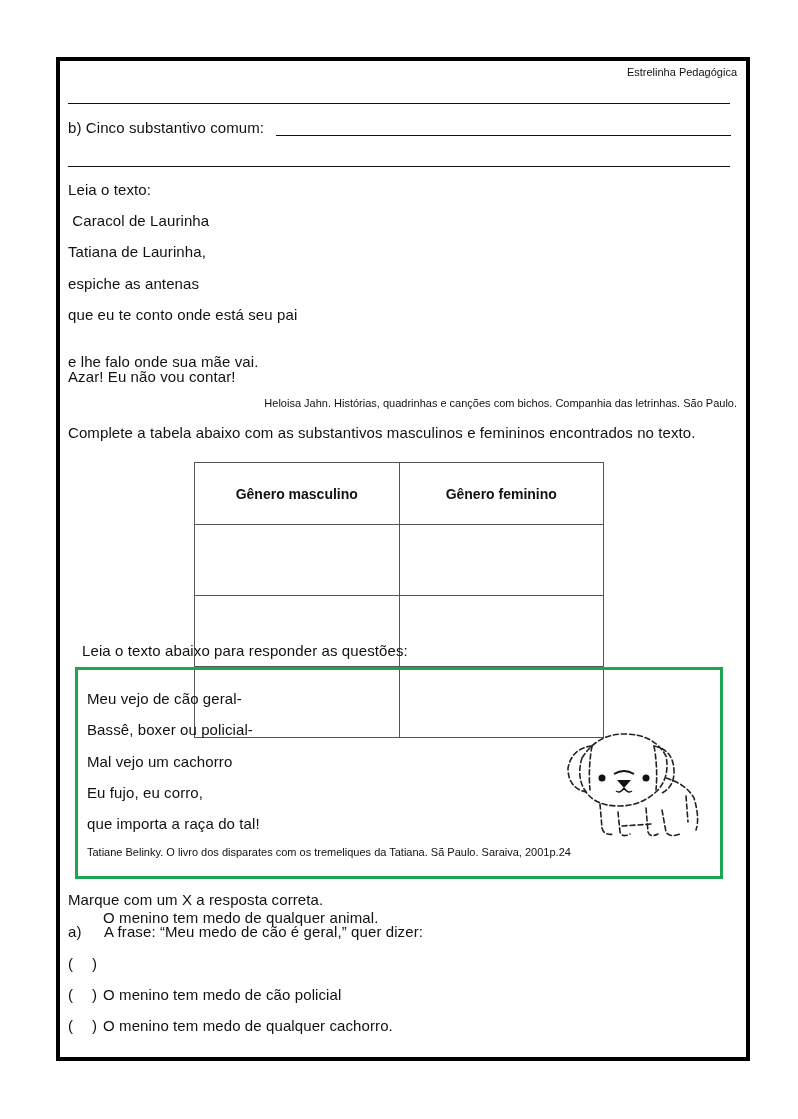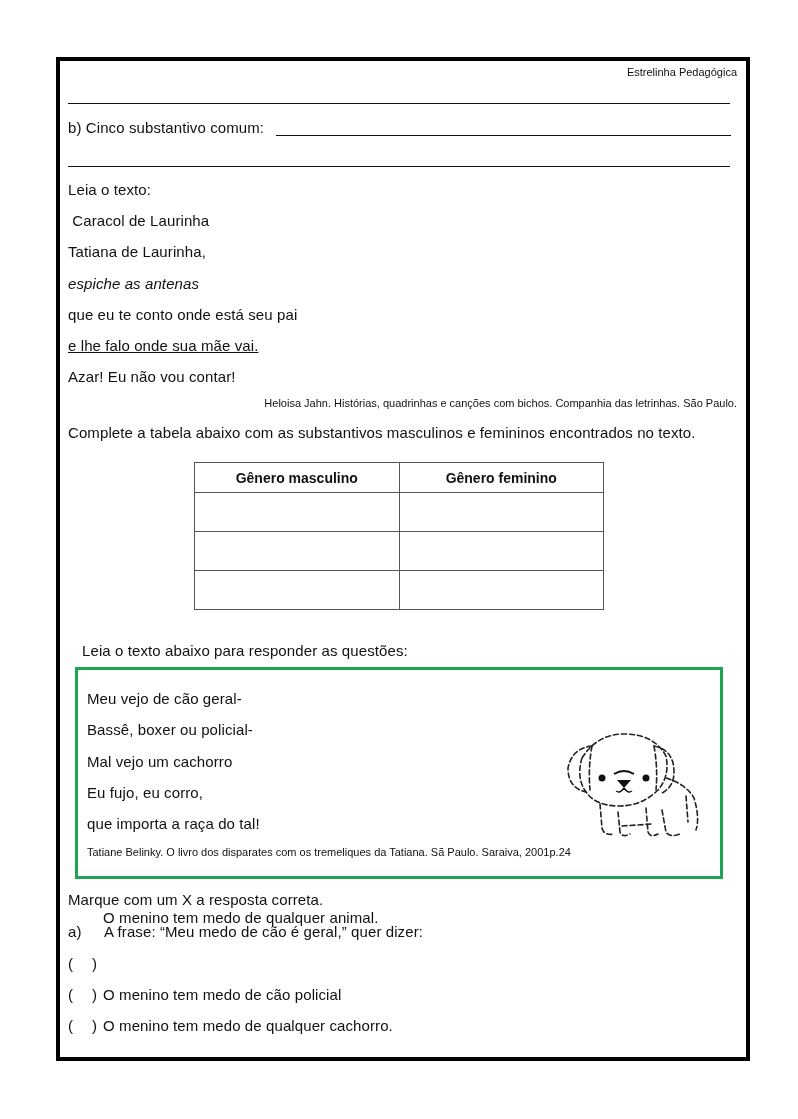--- a/index.html
+++ b/index.html
@@ -6,21 +6,21 @@
     body { width: 798px; height: 1119px; position: relative; overflow: hidden;
            font-family: "Liberation Sans", "DejaVu Sans", sans-serif; color: #111; }
     .page-border { position: absolute; left: 56px; top: 57px; width: 686px; height: 996px;
                    border: 4px solid #000; box-sizing: content-box; }
     .abs { position: absolute; white-space: nowrap; }
     .txt { font-size: 15px; letter-spacing: 0.1px; }
     .small { font-size: 11px; }
     .brand { font-size: 11px; right: 61px; top: 66px; }
     .answer-line { position: absolute; height: 0; border-top: 1px solid #111; }
     .table { position: absolute; left: 194px; top: 462px; width: 410px; border-collapse: collapse; }
-    .table th, .table td { border: 1px solid #555; width: 50%; padding: 0; }
+    .table th, .table td { border: 1px solid #555; width: 50%; padding: 16px; }
     .table th { height: 29px; font-size: 14px; font-weight: bold; text-align: center; }
     .table td { height: 38px; }
     .green-box { position: absolute; left: 75px; top: 667px; width: 642px; height: 206px;
                  border: 3px solid #1ca552; box-sizing: content-box; }
     .dog { position: absolute; left: 562px; top: 728px; width: 145px; height: 115px; }
   </style>
 </head>
 <body>
 
 <div class="page-border"></div>
@@ -30,23 +30,23 @@
 <div class="answer-line" style="left:68px; top:103px; width:662px;"></div>
 
 <div class="abs txt" style="left:68px; top:119px;">b) Cinco substantivo comum:</div>
 <div class="answer-line" style="left:276px; top:135px; width:455px;"></div>
 
 <div class="answer-line" style="left:68px; top:166px; width:662px;"></div>
 
 <div class="abs txt" style="left:68px; top:181px;">Leia o texto:</div>
 <div class="abs txt" style="left:68px; top:212px; white-space:pre;"> Caracol de Laurinha</div>
 <div class="abs txt" style="left:68px; top:243px;">Tatiana de Laurinha,</div>
-<div class="abs txt" style="left:68px; top:275px;font-style:italic;">espiche as antenas</div>
+<div class="abs txt" style="left:68px; top:275px;">espiche as antenas</div>
 <div class="abs txt" style="left:68px; top:306px;">que eu te conto onde está seu pai</div>
-<div class="abs txt" style="left:68px; top:337px;text-decoration:underline;">e lhe falo onde sua mãe vai.</div>
+<div class="abs txt" style="left:68px; top:353px;">e lhe falo onde sua mãe vai.</div>
 <div class="abs txt" style="left:68px; top:368px;">Azar! Eu não vou contar!</div>
 <div class="abs small" style="right:61px; top:397px;">Heloisa Jahn. Histórias, quadrinhas e canções com bichos. Companhia das letrinhas. São Paulo.</div>
 
 <div class="abs txt" style="left:68px; top:424px;">Complete a tabela abaixo com as substantivos masculinos e femininos encontrados no texto.</div>
 
 <table class="table">
   <thead>
     <tr>
       <th>Gênero masculino</th>
       <th>Gênero feminino</th>

